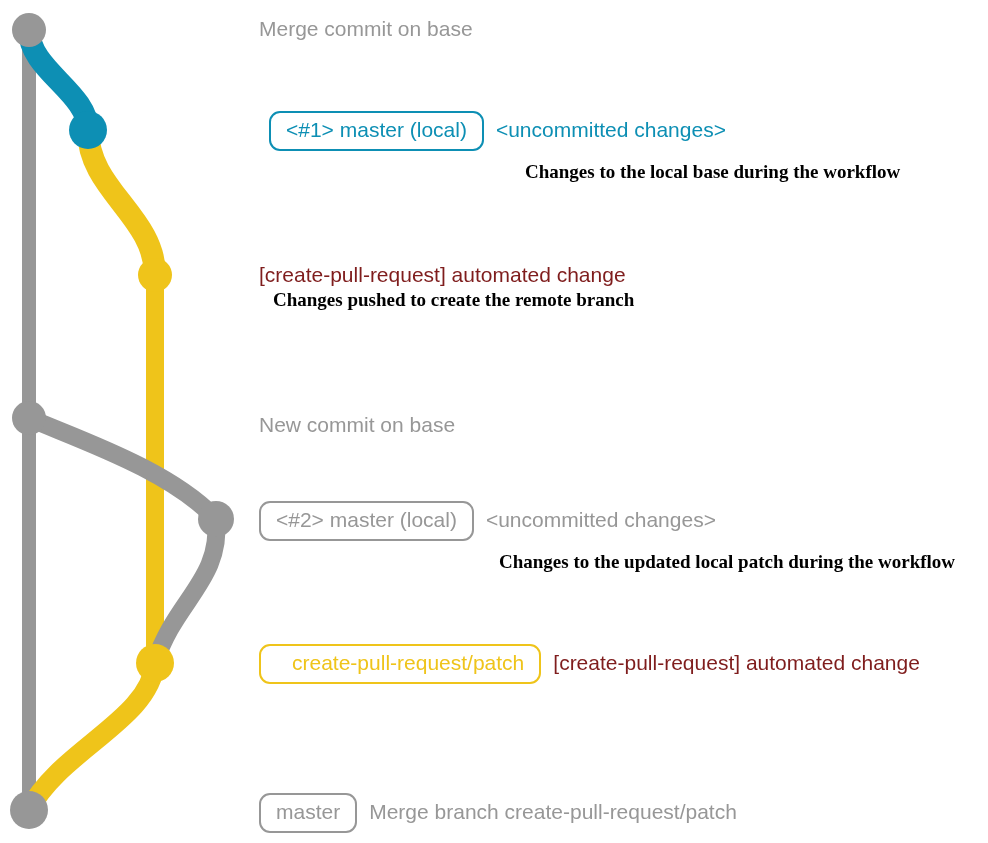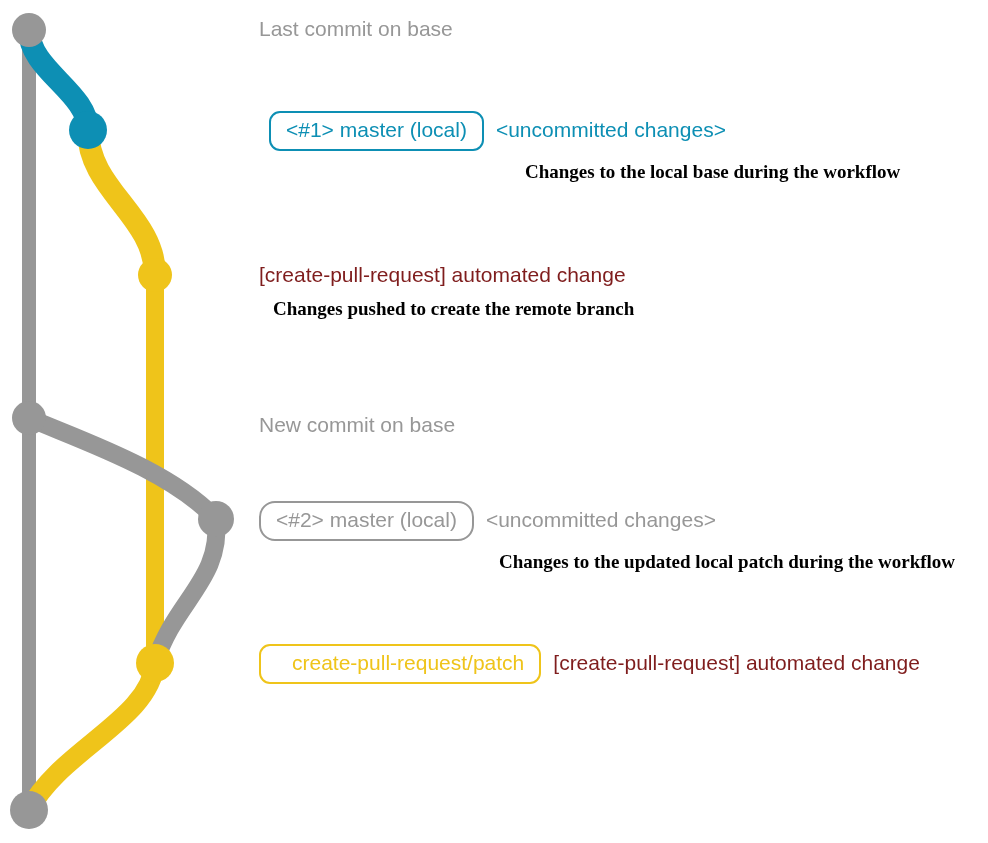--- a/index.html
+++ b/index.html
@@ -49,21 +49,21 @@
     border-width: 2px;
     border-style: solid;
     padding: 5px 15px 7px 15px;
     font-family: "Liberation Sans", sans-serif;
     font-size: 21px;
     line-height: 24px;
     white-space: nowrap;
     background: transparent;
   }
   .pill-teal   { border-color: #0d8fb4; color: #0d8fb4; }
-  .pill-gray   { border-color: #979797; color: #979797; border-radius: 16px; }
+  .pill-gray   { border-color: #979797; color: #979797; }
   .pill-yellow { border-color: #efc41a; color: #efc41a; padding-left: 31px; }
 
   .t-gray   { color: #979797; }
   .t-teal   { color: #0d8fb4; }
   .t-yellow { color: #7f1d1d; }
 
   .stack { display: flex; flex-direction: column; }
   .indent-1 { padding-left: 14px; }
   .indent-2 { padding-left: 16px; }
   .gap-l { margin-left: 12px; }
@@ -95,41 +95,41 @@
     <circle cx="155" cy="275" r="17" fill="#efc41a"></circle>
     <circle cx="29" cy="418" r="17" fill="#979797"></circle>
     <circle cx="216" cy="519" r="18" fill="#979797"></circle>
     <circle cx="155" cy="663" r="19" fill="#efc41a"></circle>
     <circle cx="29" cy="810" r="19" fill="#979797"></circle>
   </svg>
 
   <div class="row" style="left:259px; top:16px;">
     <div class="stack">
       <div class="titleline">
-        <span class="commit-title t-gray">Last commit on base</span>
+        <span class="commit-title t-gray">Merge commit on base</span>
       </div>
     </div>
   </div>
 
   <div class="row" style="left:269px; top:111px;">
     <div class="stack">
       <div class="titleline">
         <span class="pill pill-teal">&lt;#1&gt; master (local)</span>
         <span class="commit-title t-teal gap-l">&lt;uncommitted changes&gt;</span>
       </div>
       <div class="commit-desc indent-2" style="margin-top:9px; margin-left:240px;">Changes to the local base during the workflow</div>
     </div>
   </div>
 
   <div class="row" style="left:259px; top:262px;">
     <div class="stack">
       <div class="titleline">
         <span class="commit-title t-yellow">[create-pull-request] automated change</span>
       </div>
-      <div class="commit-desc indent-1" style="margin-top:9px;">Changes pushed to create the remote branch</div>
+      <div class="commit-desc indent-1" style="">Changes pushed to create the remote branch</div>
     </div>
   </div>
 
   <div class="row" style="left:259px; top:412px;">
     <div class="stack">
       <div class="titleline">
         <span class="commit-title t-gray">New commit on base</span>
       </div>
     </div>
   </div>
@@ -146,14 +146,22 @@
 
   <div class="row" style="left:259px; top:644px;">
     <div class="stack">
       <div class="titleline">
         <span class="pill pill-yellow">create-pull-request/patch</span>
         <span class="commit-title t-yellow gap-l">[create-pull-request] automated change</span>
       </div>
     </div>
   </div>
 
+  <div class="row" style="left:259px; top:793px;">
+    <div class="stack">
+      <div class="titleline">
+        <span class="pill pill-gray">master</span>
+        <span class="commit-title t-gray gap-l">Merge branch create-pull-request/patch</span>
+      </div>
+    </div>
+  </div>
 
 </div>
 
 </body></html>

